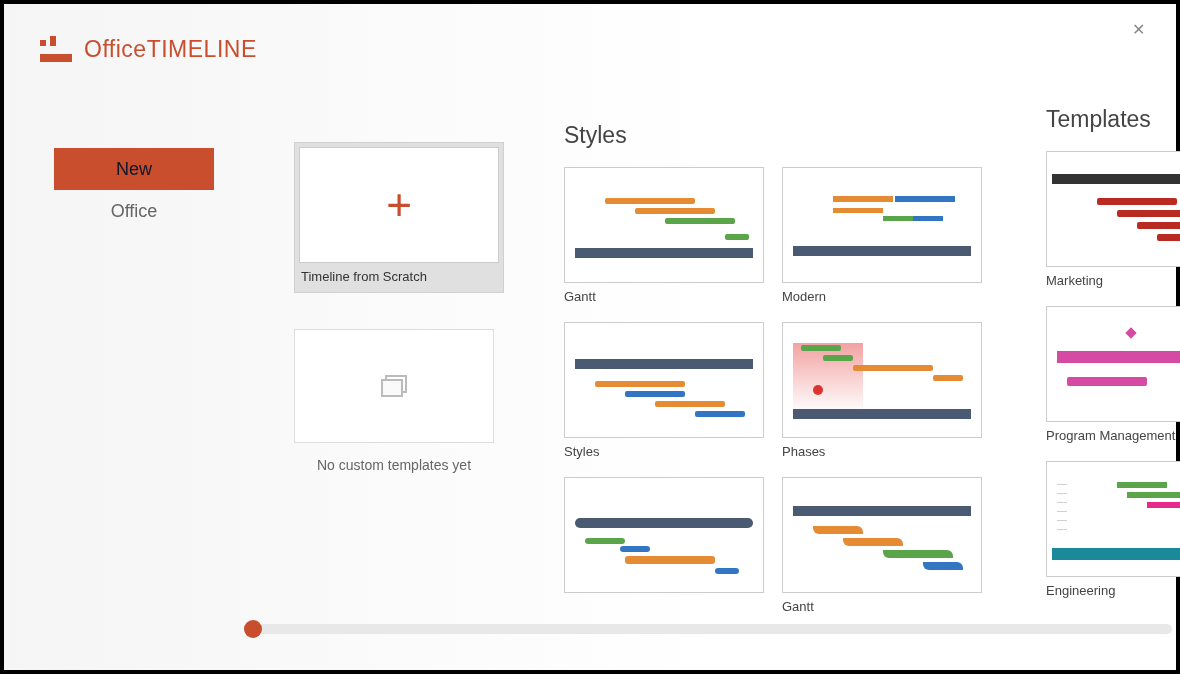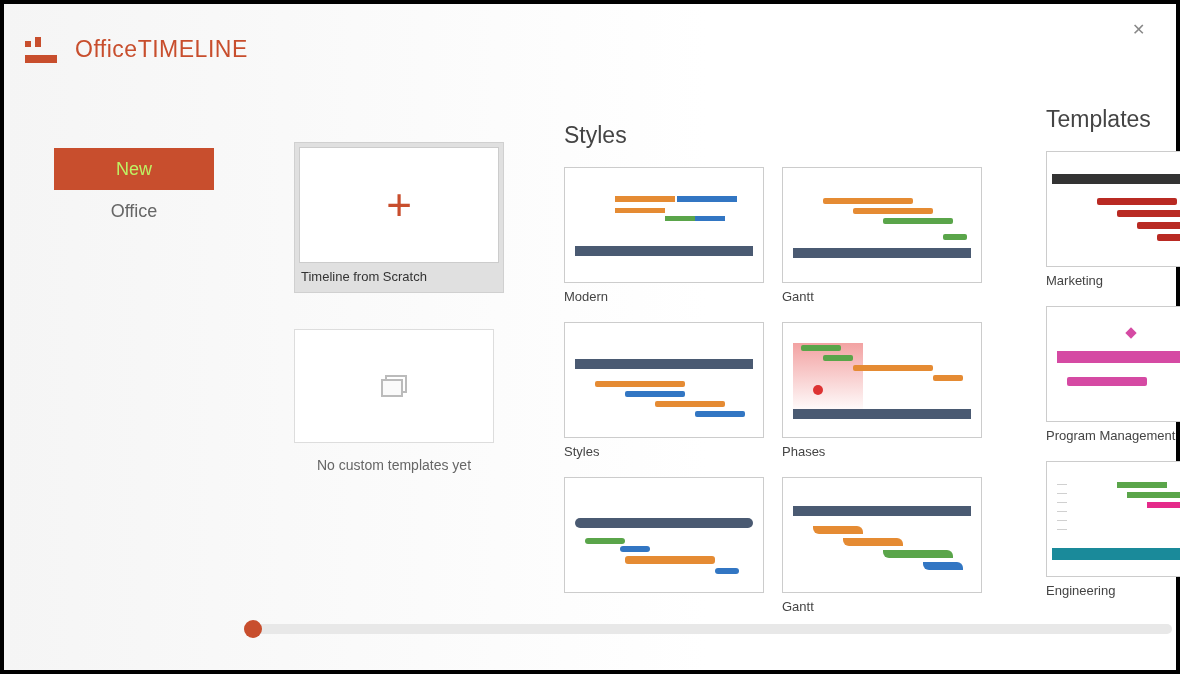--- a/index.html
+++ b/index.html
@@ -7,39 +7,39 @@
   .window {
     position: absolute; left: 4px; top: 4px; width: 1172px; height: 666px;
     background: linear-gradient(to right, #f5f5f5 0%, #fafafa 30%, #ffffff 60%);
   }
   .close-btn {
     position: absolute; top: 18px; right: 28px; width: 16px; height: 16px;
     color: #888; cursor: pointer; font-size: 16px; line-height: 16px;
   }
   .close-btn::before { content: "✕"; }
   .logo-area {
-    position: absolute; left: 21px; top: 32px; display: flex; align-items: flex-end; gap: 18px;
+    position: absolute; left: 36px; top: 32px; display: flex; align-items: flex-start; gap: 12px;
   }
   .logo-icon {
     width: 32px; height: 26px; position: relative;
   }
   .logo-icon .bar1 { position: absolute; left: 0; top: 4px; width: 6px; height: 6px; background: #c84e2d; }
   .logo-icon .bar2 { position: absolute; left: 10px; top: 0; width: 6px; height: 10px; background: #c84e2d; }
   .logo-icon .bar3 { position: absolute; left: 0; bottom: 0; width: 32px; height: 8px; background: #c84e2d; }
   .logo-text { font-size: 23px; color: #c84e2d; letter-spacing: 0.5px; }
   .logo-text .light { font-weight: 300; }
   .logo-text .bold { font-weight: 400; }
   .sidebar {
     position: absolute; left: 50px; top: 144px; width: 160px;
   }
   .nav-btn {
     width: 160px; height: 42px; display: flex; align-items: center; justify-content: center;
     font-size: 18px; cursor: pointer; color: #666;
   }
-  .nav-btn.active { background: #c84e2d; color: #bef264; }
+  .nav-btn.active { background: #c84e2d; color: #0f172a; }
   .content-first-col {
     position: absolute; left: 290px; top: 138px; width: 210px;
   }
   .scratch-card {
     width: 210px; background: #e0e0e0; border: 1px solid #d0d0d0; padding: 4px; cursor: pointer;
   }
   .scratch-inner {
     background: #fff; height: 116px; display: flex; align-items: center; justify-content: center;
     border: 1px solid #ccc;
   }
@@ -189,43 +189,43 @@
     </div>
     <div class="custom-label">No custom templates yet</div>
   </div>
 
   <div class="styles-area">
     <div class="styles-col">
       <div class="section-title">Styles</div>
       <div class="tile-grid">
 
         <div class="tile">
+          <div class="tile-img gantt">
+            <div class="mock-bar b1"></div>
+              <div class="mock-bar b2"></div>
+              <div class="mock-bar b3"></div>
+              <div class="mock-bar b4"></div>
+            <div class="mock-tl"></div>
+          </div>
+          <div class="tile-label">Gantt</div>
+        </div>
+
+        <div class="tile">
           <div class="tile-img modern">
             <div class="t1"></div>
               <div class="t2"></div>
               <div class="t3"></div>
               <div class="t4"></div>
               <div class="t5"></div>
             <div class="mock-tl"></div>
           </div>
           <div class="tile-label">Modern</div>
         </div>
 
         <div class="tile">
-          <div class="tile-img gantt">
-            <div class="mock-bar b1"></div>
-              <div class="mock-bar b2"></div>
-              <div class="mock-bar b3"></div>
-              <div class="mock-bar b4"></div>
-            <div class="mock-tl"></div>
-          </div>
-          <div class="tile-label">Gantt</div>
-        </div>
-
-        <div class="tile">
           <div class="tile-img metro">
             <div class="mock-tl"></div>
             <div class="mock-bar b1"></div>
               <div class="mock-bar b2"></div>
               <div class="mock-bar b3"></div>
               <div class="mock-bar b4"></div>
           </div>
           <div class="tile-label">Styles</div>
         </div>
 

